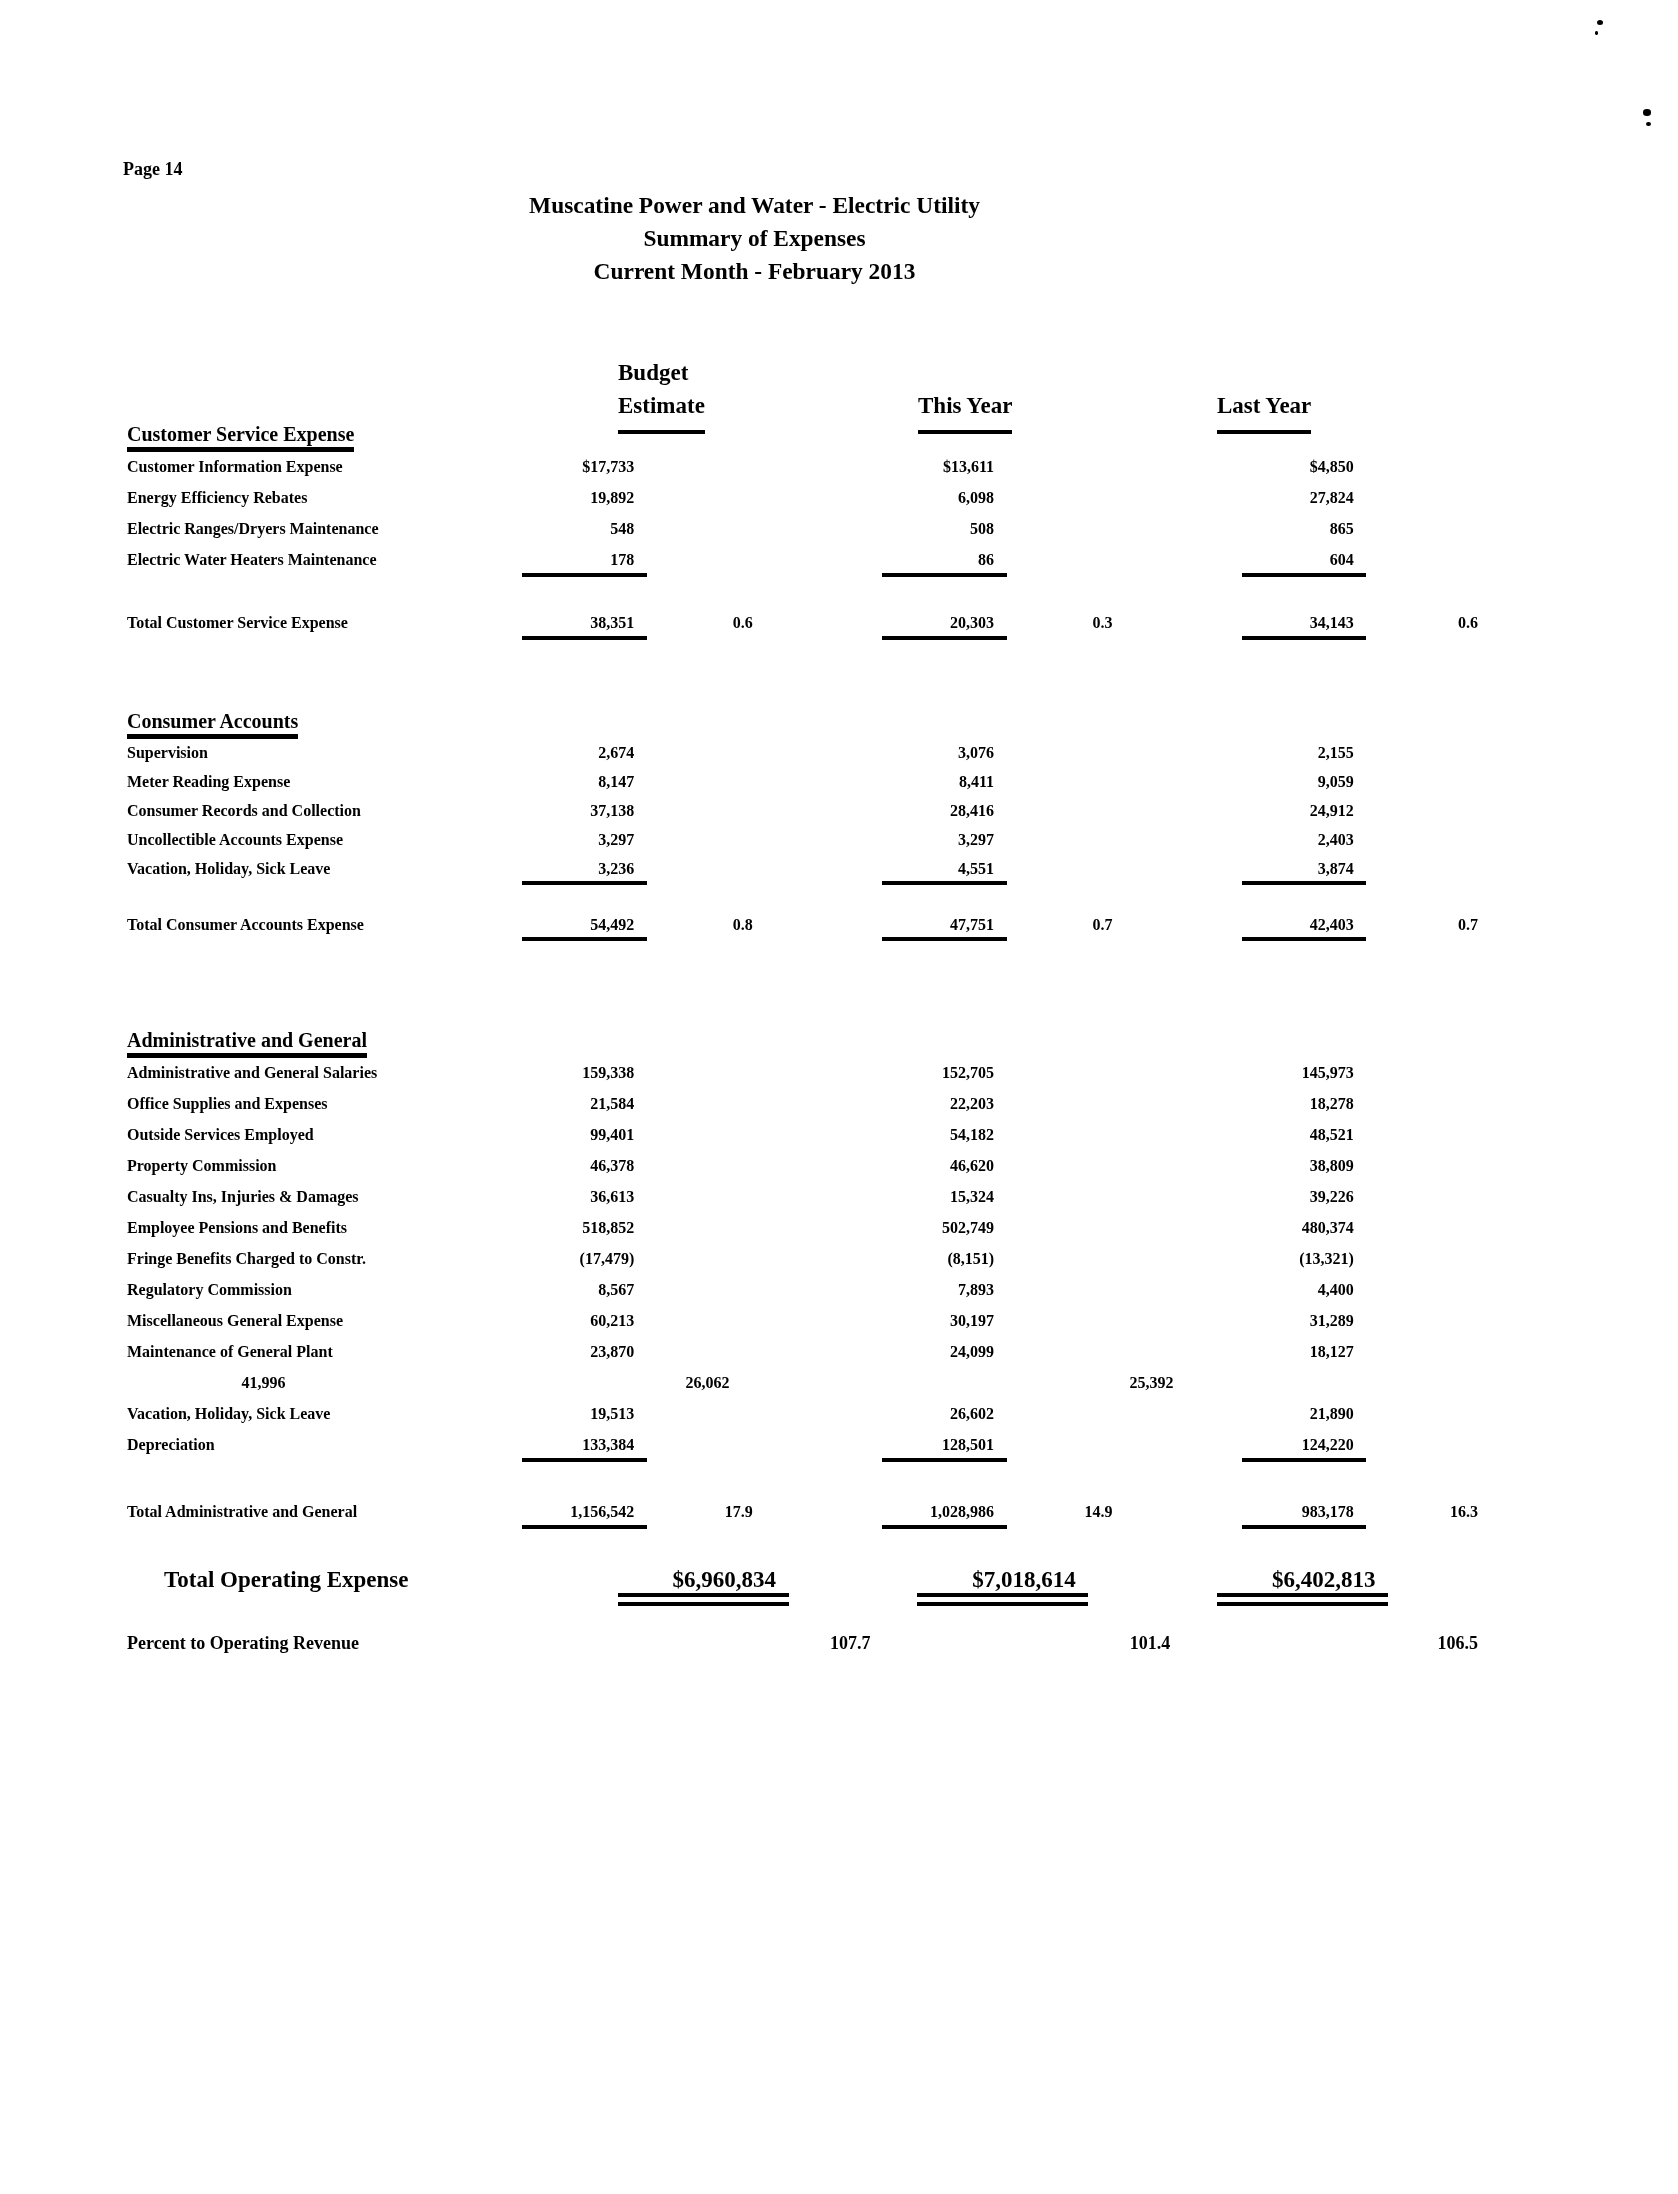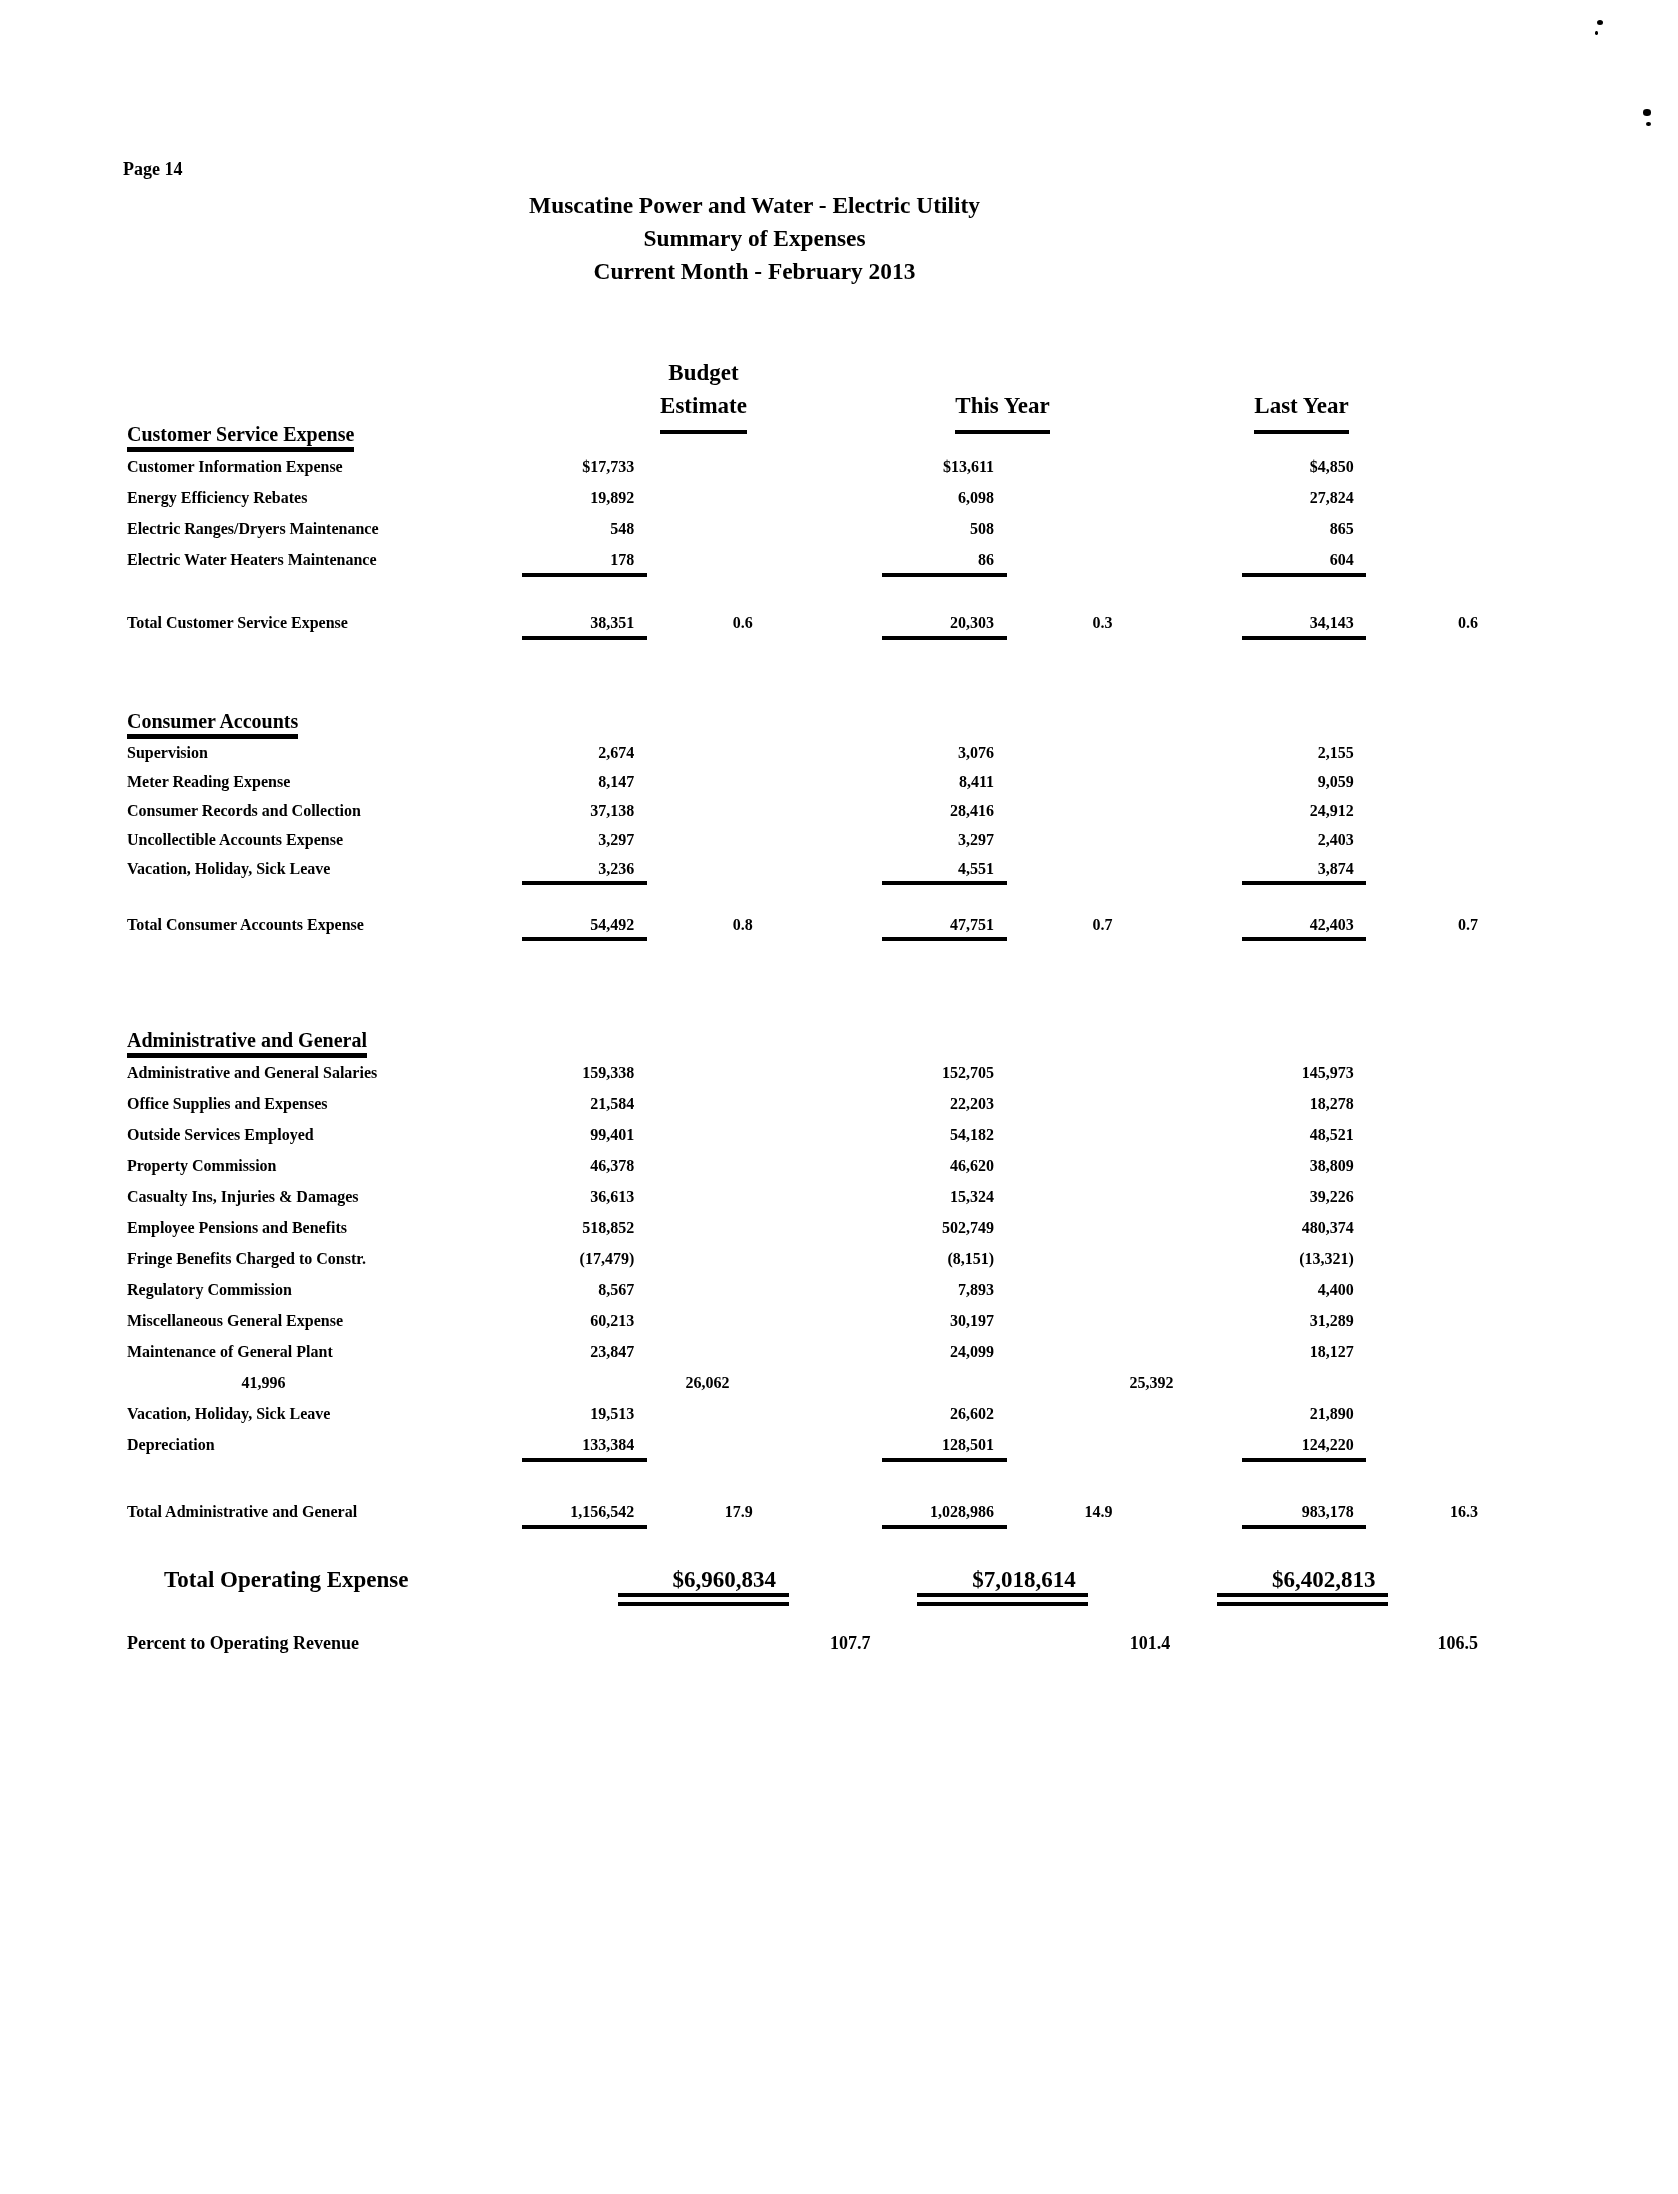--- a/index.html
+++ b/index.html
@@ -9,21 +9,21 @@
     height:2194px;
     background:#ffffff;
     color:#000;
     font-family:"Liberation Serif","DejaVu Serif",serif;
     font-weight:700;
     overflow:hidden;
   }
   .abs{position:absolute;}
   .page-number{left:123px;top:159px;font-size:18px;}
   .title-block{left:127px;top:189px;width:1255px;text-align:center;font-size:23.4px;line-height:33px;}
-  .colhead{font-size:23px;text-align:center;}
+  .colhead{font-size:23px;text-align:left;}
   .budget-head{left:618px;top:356px;width:171px;line-height:33px;}
   .thisyear-head{left:918px;top:389px;width:169px;line-height:33px;}
   .lastyear-head{left:1217px;top:389px;width:169px;line-height:33px;}
   .hul{border-bottom:4.5px solid #000;padding-bottom:12px;}
 
   .table-block{position:absolute;left:127px;width:1351px;}
   .sec1{top:421px;}
   .sec2{top:708px;}
   .sec3{top:1027px;}
 
@@ -296,21 +296,21 @@
         <div class="c-p"></div>
         <div class="c-g"></div>
         <div class="c-v">30,197</div>
         <div class="c-p"></div>
         <div class="c-g"></div>
         <div class="c-v">31,289</div>
         <div class="c-p3"></div>
       </div>
       <div class="row">
         <div class="c-label">Maintenance of General Plant</div>
-        <div class="c-v">23,847</div>
+        <div class="c-v">23,870</div>
         <div class="c-p"></div>
         <div class="c-g"></div>
         <div class="c-v">24,099</div>
         <div class="c-p"></div>
         <div class="c-g"></div>
         <div class="c-v">18,127</div>
         <div class="c-p3"></div>
       </div>
       <div class="row">
         <div class="c-v">41,996</div>

